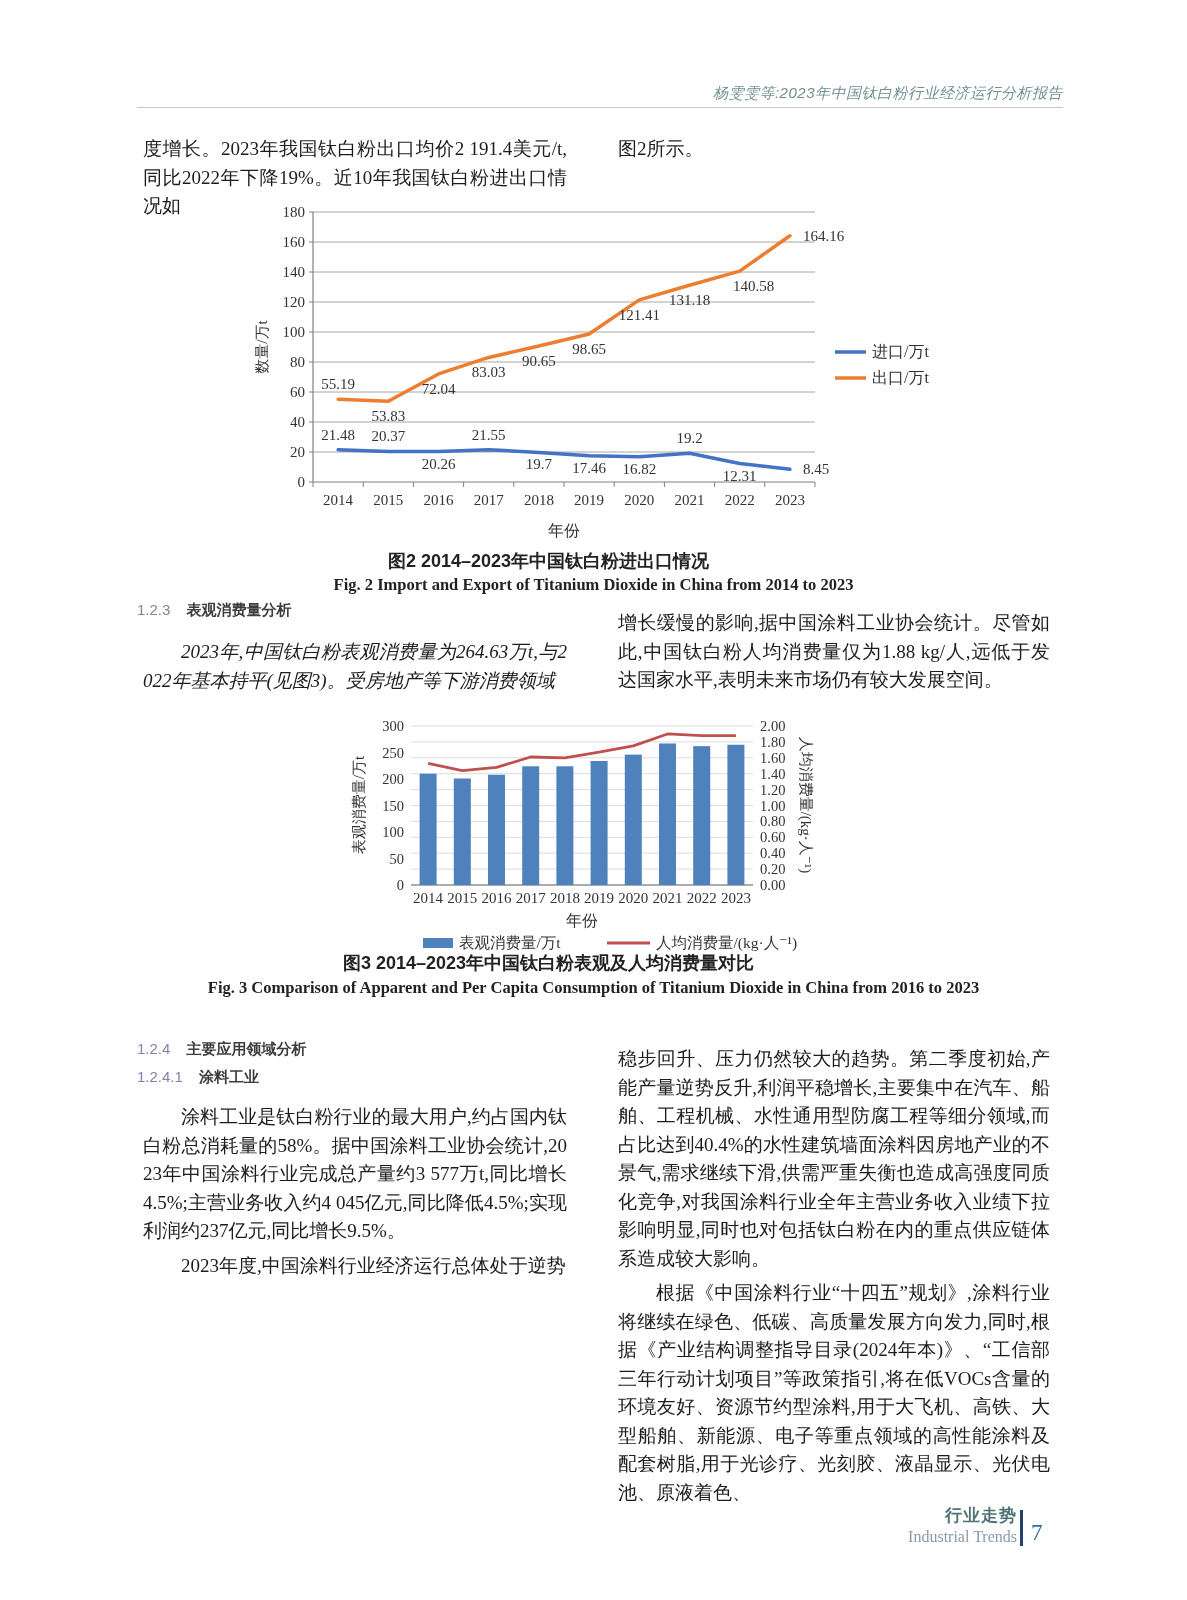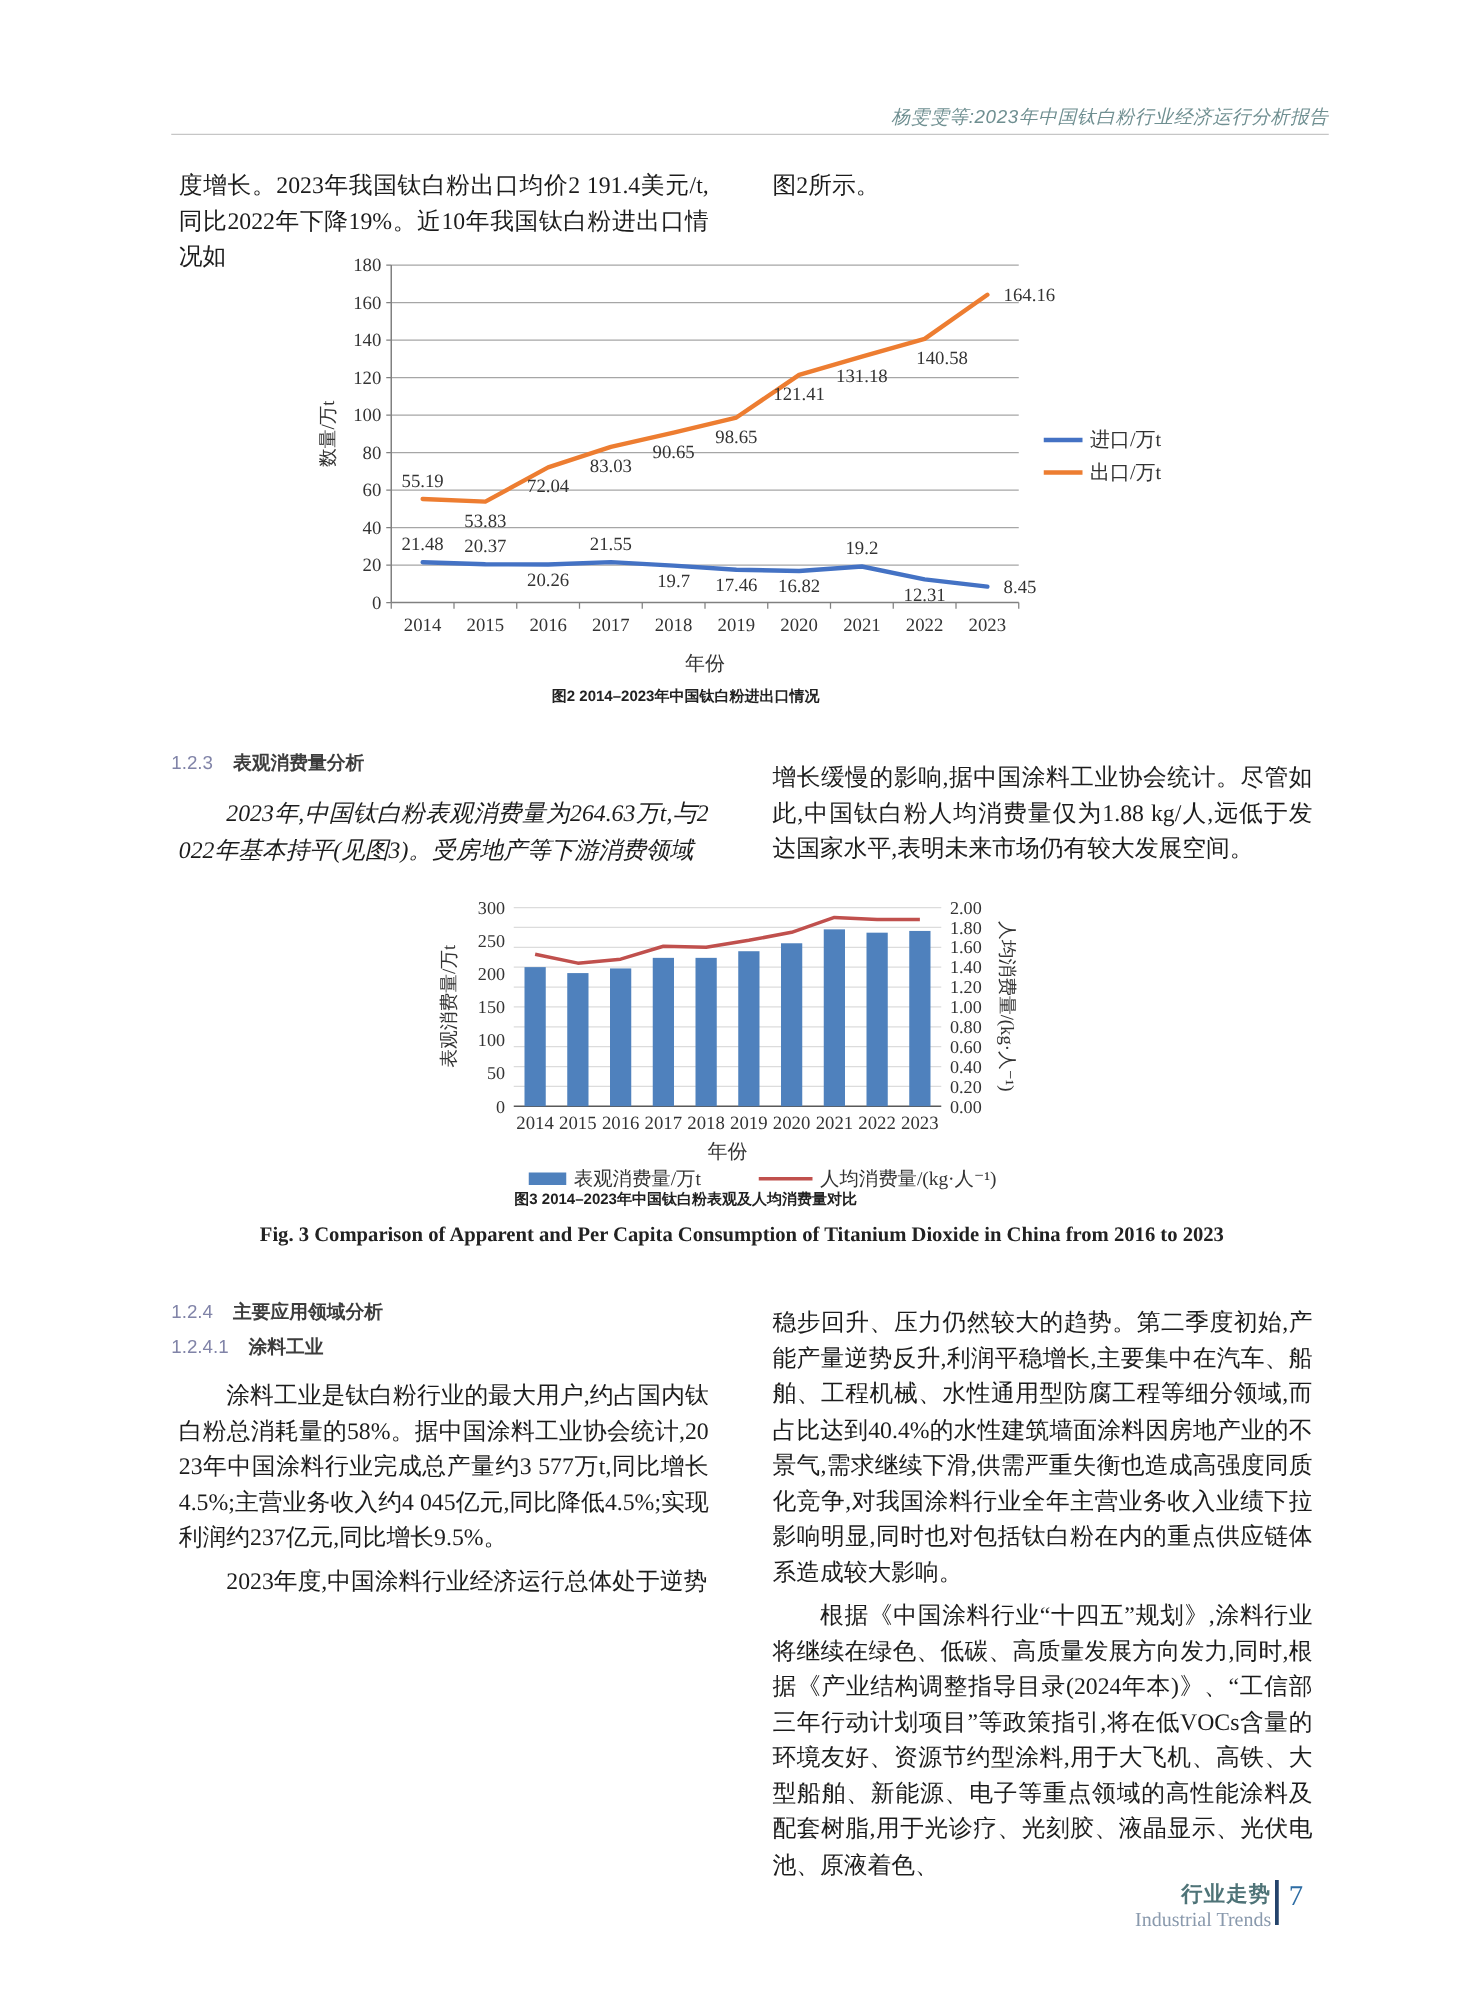--- a/index.html
+++ b/index.html
@@ -11,27 +11,27 @@
   .body-text{position:absolute;font-size:19px;line-height:28.5px;text-align:justify;
         text-justify:inter-ideograph;word-break:break-all;}
   .body-text p{margin:6px;}
   .indent{text-indent:2em;}
   .col-left{left:137px;width:436px;}
   .col-right{left:612px;width:444px;}
   .sec-head{position:absolute;left:137px;font-family:"Liberation Sans","DejaVu Sans",sans-serif;
         font-size:15px;font-weight:bold;color:#3D3D3D;white-space:nowrap;}
   .sec-num{color:#8184A8;font-weight:normal;margin-right:16px;}
   .cap-zh{position:absolute;left:0;width:1097px;text-align:center;
-        font-family:"Liberation Sans","DejaVu Sans",sans-serif;font-weight:bold;font-size:12px;color:#222;}
+        font-family:"Liberation Sans","DejaVu Sans",sans-serif;font-weight:bold;font-size:18px;color:#222;}
   .cap-en{position:absolute;left:0;width:1187px;text-align:center;
         font-family:"Liberation Serif","DejaVu Serif",serif;font-weight:bold;font-size:16.5px;color:#222;}
   .chart{position:absolute;}
   .chart text{font-family:"Liberation Serif","DejaVu Serif",serif;fill:#333;}
   sup.ref{font-size:11px;vertical-align:super;line-height:0;}
-  .footer{position:absolute;top:1504px;left:857px;display:flex;align-items:flex-start;}
+  .footer{position:absolute;top:1504px;left:857px;display:flex;align-items:flex-end;}
   .footer-labels{width:160px;text-align:right;}
   .f-zh{font-family:"Liberation Sans","DejaVu Sans",sans-serif;font-weight:bold;font-size:17px;color:#4E7377;letter-spacing:1px;}
   .f-en{font-size:16px;color:#8A9AAD;margin-top:1px;}
   .f-bar{width:3px;height:36px;background:#24436B;margin-left:3px;margin-right:8px;}
   .f-num{font-size:23px;color:#2E6DA4;}
 </style>
 </head>
 <body>
 
 <div class="page">
@@ -123,20 +123,21 @@
       <text x="439.5" y="105.22999999999999" text-anchor="middle" font-size="15" fill="#1a1a1a">131.18</text>
       <text x="503.70000000000005" y="91.13" text-anchor="middle" font-size="15" fill="#1a1a1a">140.58</text>
       <text x="552.9000000000001" y="40.75999999999999" text-anchor="start" font-size="15" fill="#1a1a1a">164.16</text>
       <line x1="585" y1="152" x2="616" y2="152" stroke="#4472C4" stroke-width="3.5"></line>
       <text x="622" y="157" font-size="16">进口/万t</text>
       <line x1="585" y1="178" x2="616" y2="178" stroke="#ED7D31" stroke-width="3.5"></line>
       <text x="622" y="183" font-size="16">出口/万t</text>
     </svg>
 
   <div class="cap-zh" style="top:549px;">图2  2014–2023年中国钛白粉进出口情况</div>
+  <div class="cap-en" style="top:575px;">Fig. 2  Import and Export of Titanium Dioxide in China from 2014 to 2023</div>
 
   <div class="sec-head" style="top:601px;">
     <span class="sec-num">1.2.3</span><span>表观消费量分析</span>
   </div>
   <div class="body-text col-left" style="top:632px;font-style:italic;">
     <p class="indent">2023年,中国钛白粉表观消费量为264.63万t,与2022年基本持平(见图3)。受房地产等下游消费领域</p>
   </div>
   <div class="body-text col-right" style="top:603px;">
     <p>增长缓慢的影响,据中国涂料工业协会统计。尽管如此,中国钛白粉人均消费量仅为1.88 kg/人,远低于发达国家水平,表明未来市场仍有较大发展空间。</p>
   </div>

